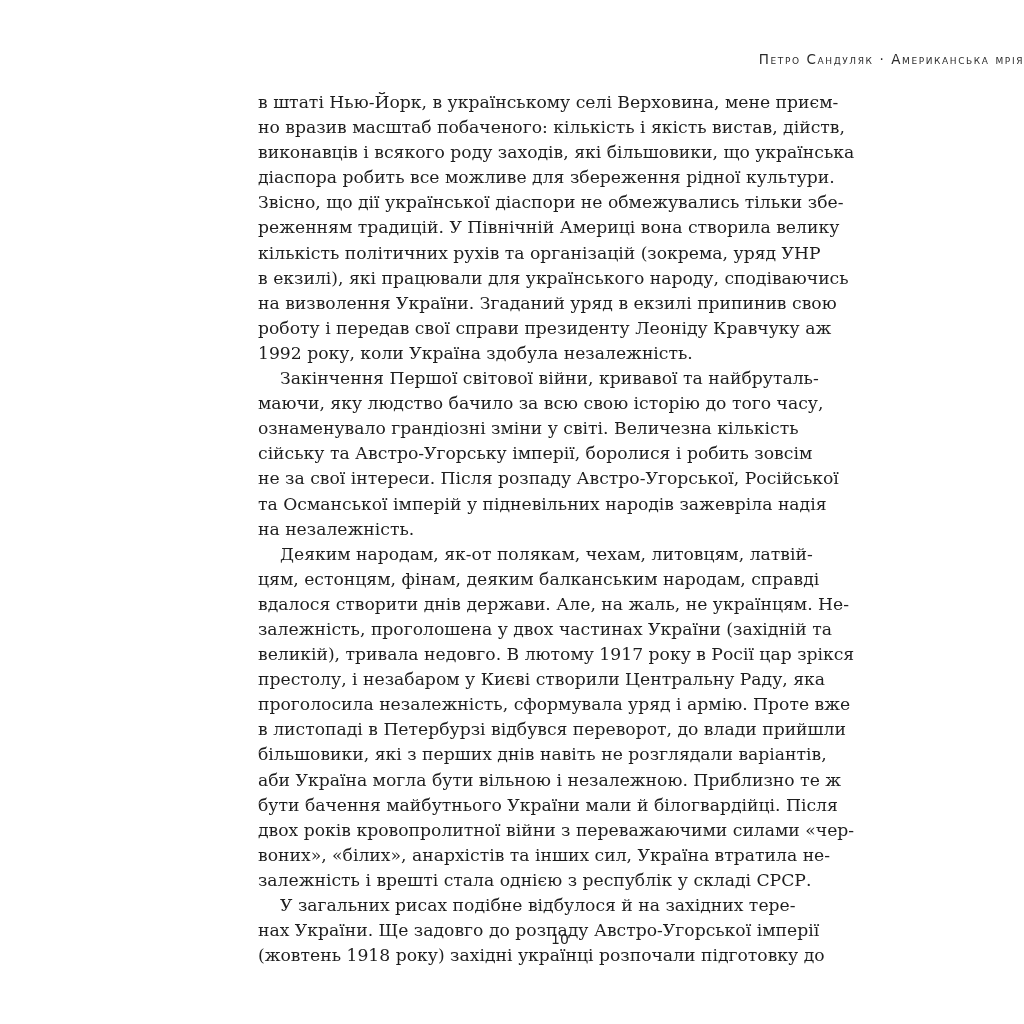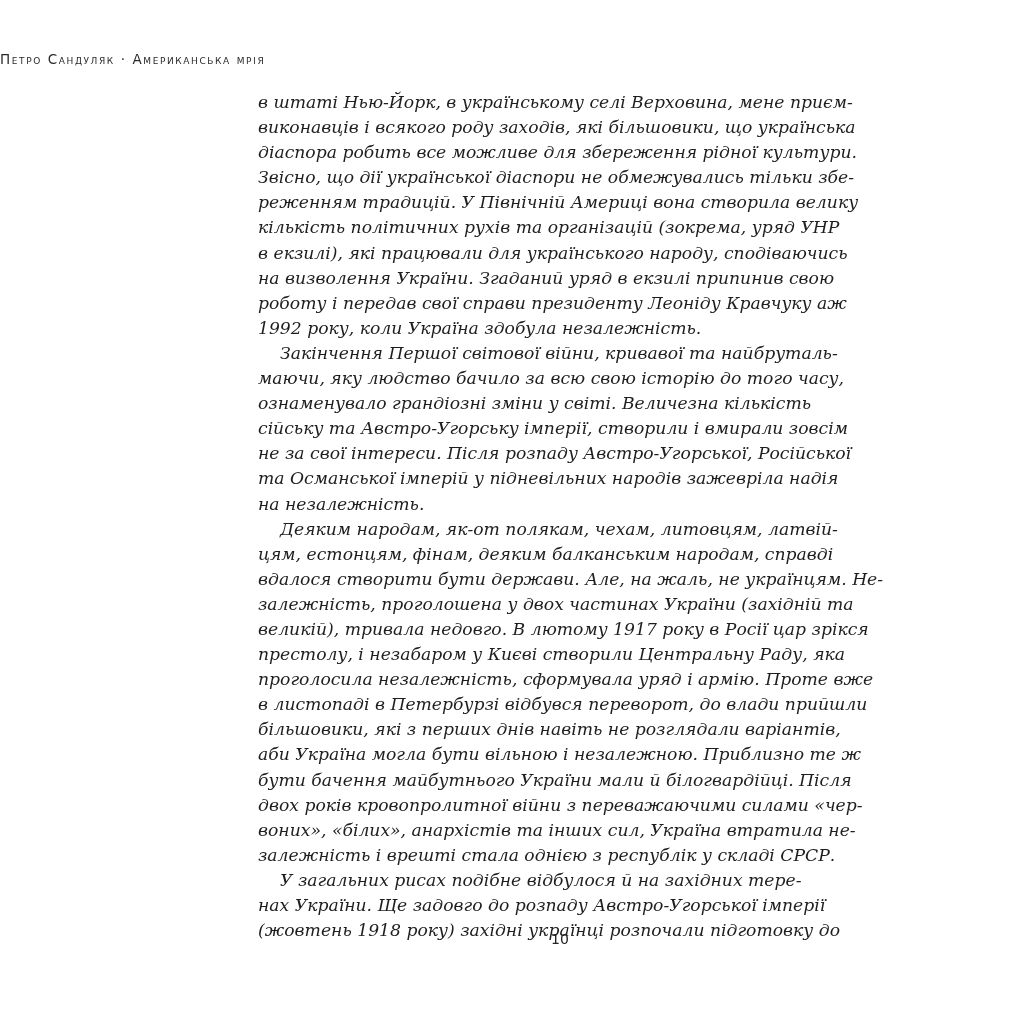--- a/index.html
+++ b/index.html
@@ -1,71 +1,72 @@
 <!DOCTYPE html>
 <html><head>
 <meta charset="utf-8">
 <style>
   html, body { margin:0; padding:0; background:#ffffff; }
   body { width:1024px; height:1024px; position:relative; overflow:hidden; }
   .header {
-    position:absolute; top:51px; left:0; width:1024px; text-align:left;
+    position:absolute; top:51px; left:0; width:1024px; text-align:right;
     font-family:"DejaVu Sans", sans-serif; font-size:13.5px; letter-spacing:1.6px;
     color:#2a2a2a; font-variant:small-caps;
   }
   .text {
     position:absolute; top:90px; left:258px; width:511px;
     font-family:"DejaVu Serif", "Liberation Serif", serif; font-size:17.2px;
     color:#1e1e1e;
   }
   .line {
     height:25.1px; line-height:25.1px; white-space:nowrap;
-    text-align:justify; text-align-last:justify;font-style:italic;
+    text-align:justify; text-align-last:justify;
   }
   .line.last { text-align-last:left; }
   .line.indent { padding-left:22px; }
   .folio {
     position:absolute; top:931px; left:0; width:1024px; text-align:center;
     font-family:"DejaVu Sans", sans-serif; font-size:14px; color:#222;padding-left:48px;
   }
 </style>
 </head>
 <body>
 
 <div class="header">Петро Сандуляк · Американська мрія</div>
 
 <div class="text">
 
   <div>
     <div class="line">в штаті Нью-Йорк, в українському селі Верховина, мене приєм-</div>
+    <div class="line">но вразив масштаб побаченого: кількість і якість вистав, дійств,</div>
     <div class="line">виконавців і всякого роду заходів, які більшовики, що українська</div>
     <div class="line">діаспора робить все можливе для збереження рідної культури.</div>
     <div class="line">Звісно, що дії української діаспори не обмежувались тільки збе-</div>
     <div class="line">реженням традицій. У Північній Америці вона створила велику</div>
     <div class="line">кількість політичних рухів та організацій (зокрема, уряд УНР</div>
     <div class="line">в екзилі), які працювали для українського народу, сподіваючись</div>
     <div class="line">на визволення України. Згаданий уряд в екзилі припинив свою</div>
     <div class="line">роботу і передав свої справи президенту Леоніду Кравчуку аж</div>
     <div class="line last">1992 року, коли Україна здобула незалежність.</div>
   </div>
 
   <div>
     <div class="line indent">Закінчення Першої світової війни, кривавої та найбруталь-</div>
     <div class="line">маючи, яку людство бачило за всю свою історію до того часу,</div>
     <div class="line">ознаменувало грандіозні зміни у світі. Величезна кількість</div>
-    <div class="line">сійську та Австро-Угорську імперії, створили і вмирали зовсім</div>
+    <div class="line">сійську та Австро-Угорську імперії, боролися і робить зовсім</div>
     <div class="line">не за свої інтереси. Після розпаду Австро-Угорської, Російської</div>
     <div class="line">та Османської імперій у підневільних народів зажевріла надія</div>
     <div class="line last">на незалежність.</div>
   </div>
 
   <div>
     <div class="line indent">Деяким народам, як-от полякам, чехам, литовцям, латвій-</div>
     <div class="line">цям, естонцям, фінам, деяким балканським народам, справді</div>
-    <div class="line">вдалося створити бути держави. Але, на жаль, не українцям. Не-</div>
+    <div class="line">вдалося створити днів держави. Але, на жаль, не українцям. Не-</div>
     <div class="line">залежність, проголошена у двох частинах України (західній та</div>
     <div class="line">великій), тривала недовго. В лютому 1917 року в Росії цар зрікся</div>
     <div class="line">престолу, і незабаром у Києві створили Центральну Раду, яка</div>
     <div class="line">проголосила незалежність, сформувала уряд і армію. Проте вже</div>
     <div class="line">в листопаді в Петербурзі відбувся переворот, до влади прийшли</div>
     <div class="line">більшовики, які з перших днів навіть не розглядали варіантів,</div>
     <div class="line">аби Україна могла бути вільною і незалежною. Приблизно те ж</div>
     <div class="line">бути бачення майбутнього України мали й білогвардійці. Після</div>
     <div class="line">двох років кровопролитної війни з переважаючими силами «чер-</div>
     <div class="line">воних», «білих», анархістів та інших сил, Україна втратила не-</div>

